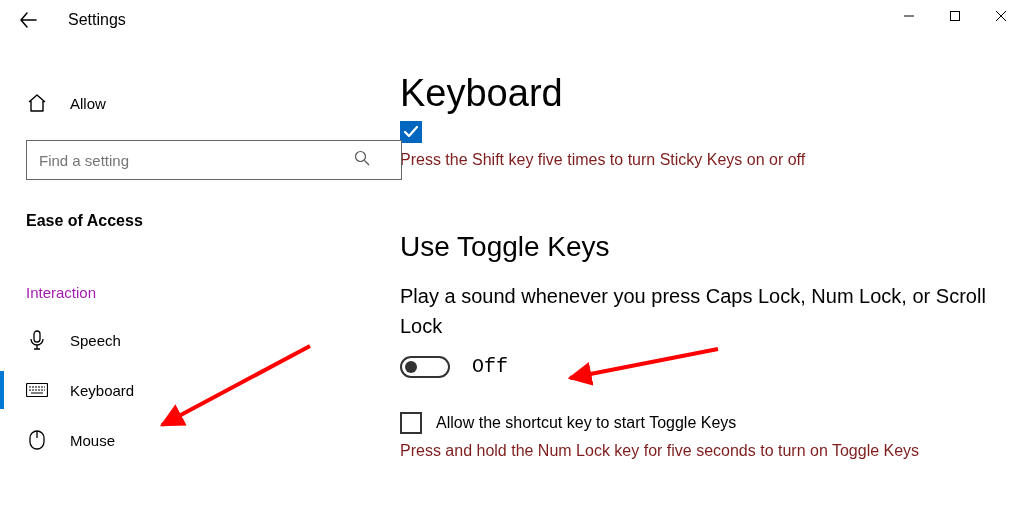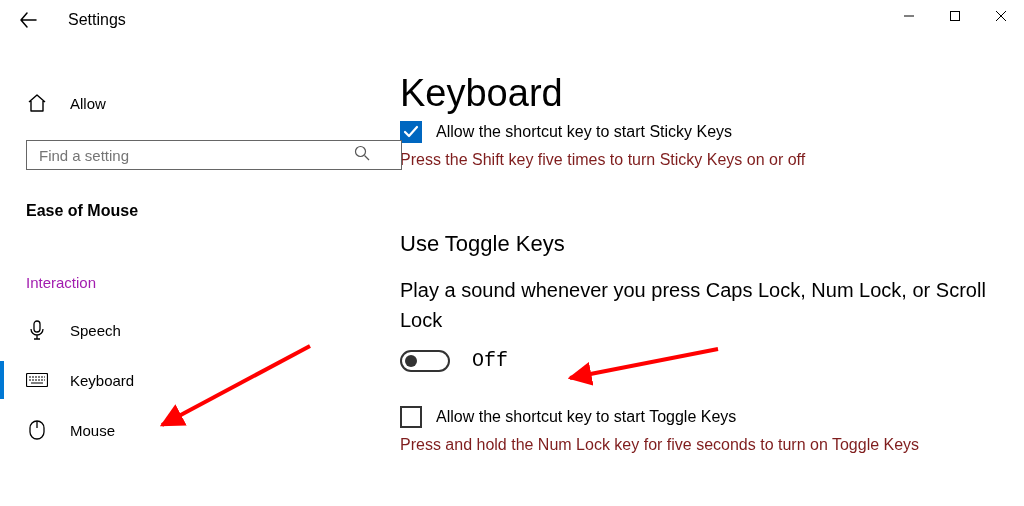--- a/index.html
+++ b/index.html
@@ -81,21 +81,21 @@
     }
     .sidebar-item.selected {
       font-weight: 500;
     }
     .search-wrap {
       margin: 12px 18px 22px 8px;
       position: relative;
     }
     .search-input {
       width: 376px;
-      height: 30px;
+      height: 40px;
       border: 1px solid #666;
       padding: 0 40px 0 12px;
       font-size: 15px;
       font-family: inherit;
       outline: none;
       background: #fff;
     }
     .search-icon {
       position: absolute;
       right: 12px;
@@ -145,21 +145,21 @@
     .checkbox-label {
       font-size: 16px;
     }
     .help-text {
       color: #7f1d1d;
       font-size: 16px;
       margin-top: 4px;
       line-height: 1.4;
     }
     .section-heading {
-      font-size: 22px;
+      font-size: 28px;
       font-weight: 400;
       margin-top: 60px;
       margin-bottom: 18px;
     }
     .setting-label {
       font-size: 20px;
       line-height: 1.5;
       margin-bottom: 14px;
     }
     .toggle-row {
@@ -245,21 +245,21 @@
     <div class="search-wrap">
       <input class="search-input" type="text" placeholder="Find a setting" style="">
       <span class="search-icon">
         <svg width="16" height="16" viewBox="0 0 16 16">
             <circle cx="6.5" cy="6.5" r="5" stroke="#555" stroke-width="1.2" fill="none"></circle>
             <path d="M10.5 10.5 L15 15" stroke="#555" stroke-width="1.2"></path>
           </svg>
       </span>
     </div>
 
-    <div class="sidebar-section-label">Ease of Mouse</div>
+    <div class="sidebar-section-label">Ease of Access</div>
 
     <div class="sidebar-group-label">Interaction</div>
 
     <div class="sidebar-item">
       <span class="icon-slot">
         <svg width="18" height="20" viewBox="0 0 18 20">
             <rect x="6" y="1" width="6" height="11" rx="3" stroke="#000" stroke-width="1.3" fill="none"></rect>
             <path d="M3 9 A6 6 0 0 0 15 9 M9 15 V19 M6 19 H12" stroke="#000" stroke-width="1.3" fill="none"></path>
           </svg>
       </span>
@@ -290,21 +290,20 @@
 
   <div class="main">
     <h1 class="page-title">Keyboard</h1>
 
     <div class="checkbox-row">
       <span class="checkbox checked">
         <svg width="16" height="16" viewBox="0 0 16 16">
             <path d="M2 8 L6 12 L14 3" stroke="#fff" stroke-width="2.2" fill="none" stroke-linecap="round" stroke-linejoin="round"></path>
           </svg>
       </span>
-      <span class="checkbox-label">Allow the shortcut key to start Sticky Keys</span>
     </div>
     <div class="help-text">Press the Shift key five times to turn Sticky Keys on or off</div>
 
     <h2 class="section-heading">Use Toggle Keys</h2>
 
     <div class="setting-label">Play a sound whenever you press Caps Lock, Num Lock, or Scroll Lock</div>
 
     <div class="toggle-row">
       <div class="toggle">
         <div class="knob"></div>

